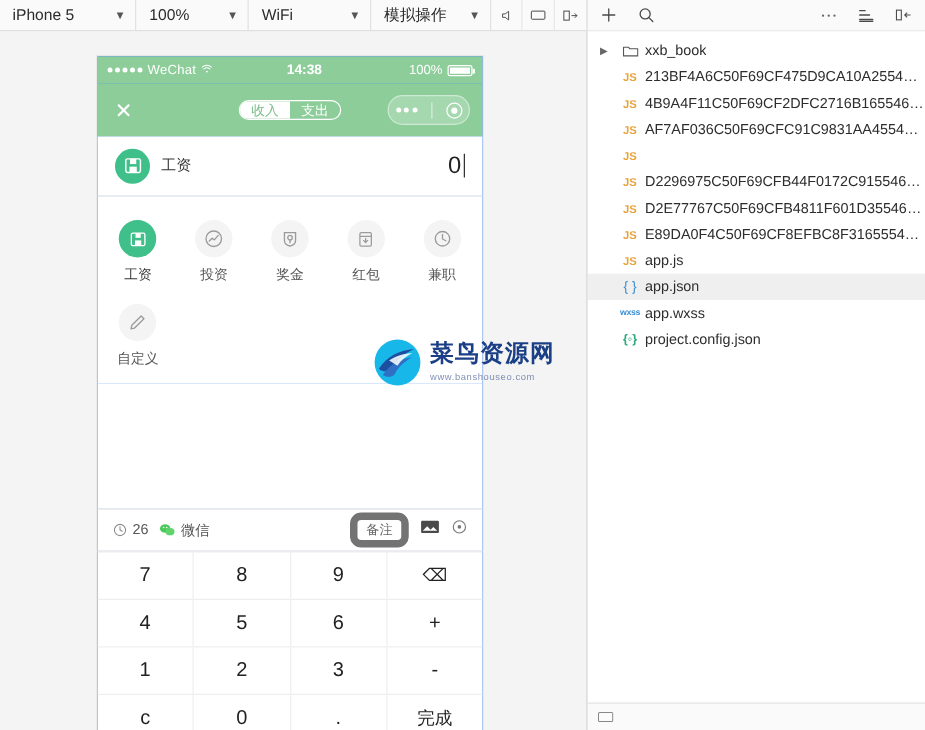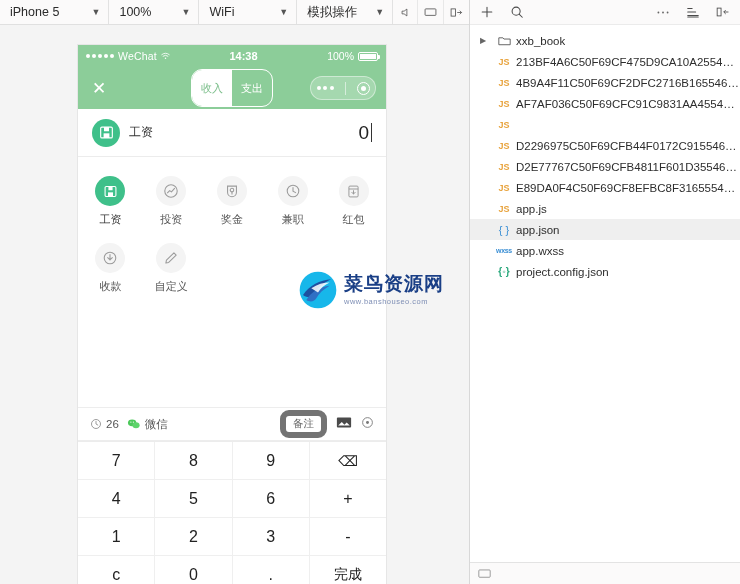--- a/index.html
+++ b/index.html
@@ -45,21 +45,21 @@
   .batt { width: 20px; height: 9px; border: 1px solid #fff; border-radius: 2px; position: relative; }
   .batt::after { content: ""; position: absolute; right: -3px; top: 2px; width: 2px; height: 4px;
                  background: #fff; border-radius: 0 1px 1px 0; }
   .batt i { position: absolute; left: 1px; top: 1px; bottom: 1px; width: 16px; background: #fff; display: block; }
 
   .nav-bar { height: 42px; background: #8ccd99; display: flex; align-items: center;
              padding: 0 10px; position: relative; }
   .nav-close { width: 22px; height: 22px; color: #fff; display: flex; align-items: center;
                justify-content: center; font-size: 17px; font-weight: 300; line-height: 1; }
   .seg { position: absolute; left: 50%; transform: translateX(-50%); display: flex;
-         border: 1px solid #ffffff; border-radius: 11px; overflow: hidden; height: 38px; }
+         border: 1px solid #ffffff; border-radius: 11px; overflow: hidden; height: 16px; }
   .seg div { padding: 0 9px; display: flex; align-items: center; font-size: 11px; color: #fff; }
   .seg div.on { background: #fff; color: #7dbf8c; }
   .capsule { margin-left: auto; width: 66px; height: 24px; border-radius: 12px;
              background: rgba(255,255,255,0.22); border: 1px solid rgba(255,255,255,0.45);
              display: flex; align-items: center; justify-content: space-around; }
   .capsule .dots { display: flex; gap: 2.5px; }
   .capsule .dots i { width: 4px; height: 4px; border-radius: 50%; background: #fff; display: block; }
   .capsule .divider { width: 1px; height: 13px; background: rgba(255,255,255,0.55); }
   .capsule .target { width: 13px; height: 13px; border: 1.5px solid #fff; border-radius: 50%;
                      display: flex; align-items: center; justify-content: center; }
@@ -260,48 +260,39 @@
                   <path d="M4 3.5h10v7a5 5 0 01-10 0z" fill="none" stroke="currentColor" stroke-width="1.2"></path>
                   <circle cx="9" cy="8" r="2" fill="none" stroke="currentColor" stroke-width="1.2"></circle>
                   <path d="M9 10v3" stroke="currentColor" stroke-width="1.2"></path>
                 </svg>
             </span>
             <span class="cname">奖金</span>
           </div>
 
           <div class="cat">
             <span class="bubble">
-              <svg width="16" height="16" viewBox="0 0 18 18">
-                  <circle cx="9" cy="9" r="6.5" fill="none" stroke="currentColor" stroke-width="1.2"></circle>
-                  <path d="M9 5v4.2l3 1.6" fill="none" stroke="currentColor" stroke-width="1.2" stroke-linecap="round"></path>
-                </svg>
-            </span>
-            <span class="cname">兼职</span>
-          </div>
-
-          <div class="cat">
-            <span class="bubble">
               <svg width="15" height="15" viewBox="0 0 18 18">
                   <rect x="3.5" y="2.5" width="11" height="13" rx="1.3" fill="none" stroke="currentColor" stroke-width="1.2"></rect>
                   <path d="M3.5 6h11" stroke="currentColor" stroke-width="1.2"></path>
                   <path d="M9 8v4M7 10l2 2 2-2" fill="none" stroke="currentColor" stroke-width="1.2" stroke-linecap="round"></path>
                 </svg>
             </span>
             <span class="cname">红包</span>
           </div>
 
           <div class="cat">
             <span class="bubble">
               <svg width="16" height="16" viewBox="0 0 18 18">
                   <circle cx="9" cy="9" r="6.5" fill="none" stroke="currentColor" stroke-width="1.2"></circle>
-                  <path d="M9 5.2v6M6.4 8.6L9 11.2l2.6-2.6" fill="none" stroke="currentColor" stroke-width="1.2" stroke-linecap="round" stroke-linejoin="round"></path>
-                </svg>
-            </span>
-            <span class="cname">收款</span>
-          </div>
+                  <path d="M9 5v4.2l3 1.6" fill="none" stroke="currentColor" stroke-width="1.2" stroke-linecap="round"></path>
+                </svg>
+            </span>
+            <span class="cname">兼职</span>
+          </div>
+
 
           <div class="cat">
             <span class="bubble">
               <svg width="16" height="16" viewBox="0 0 18 18">
                   <path d="M12.3 3.2l2.5 2.5L6.4 14l-3.2.7.7-3.2z" fill="none" stroke="currentColor" stroke-width="1.2" stroke-linejoin="round"></path>
                 </svg>
             </span>
             <span class="cname">自定义</span>
           </div>
 

